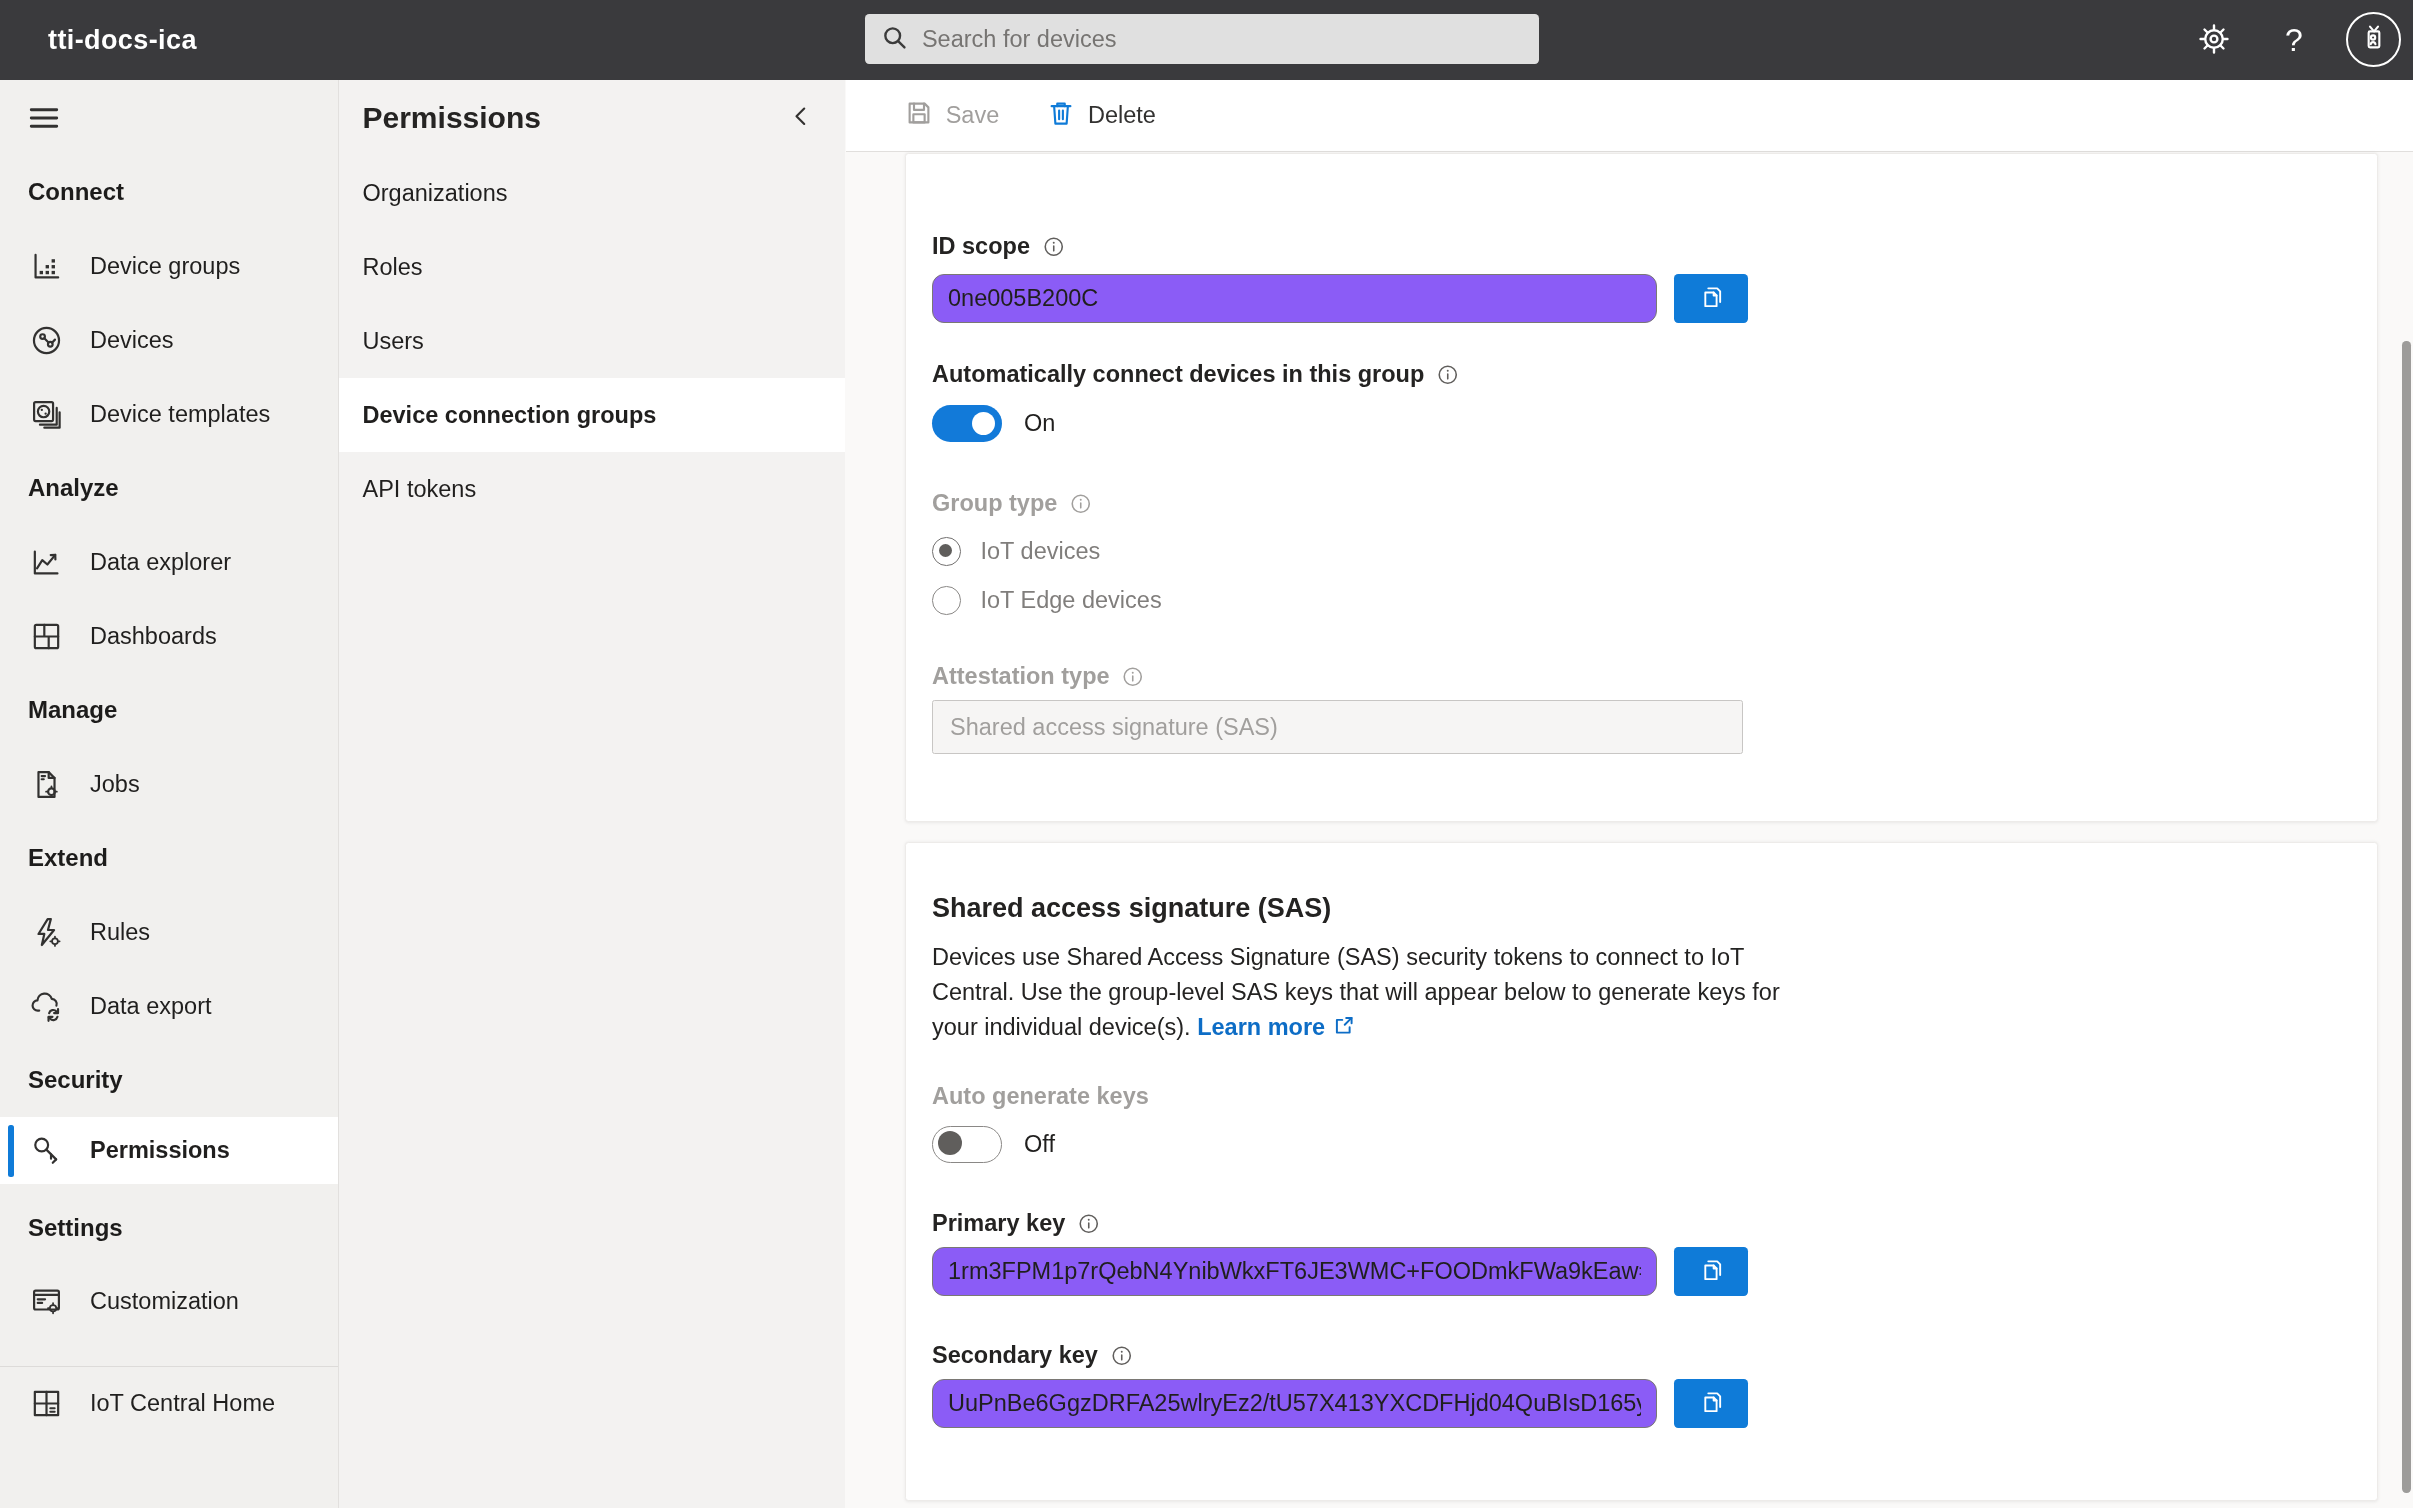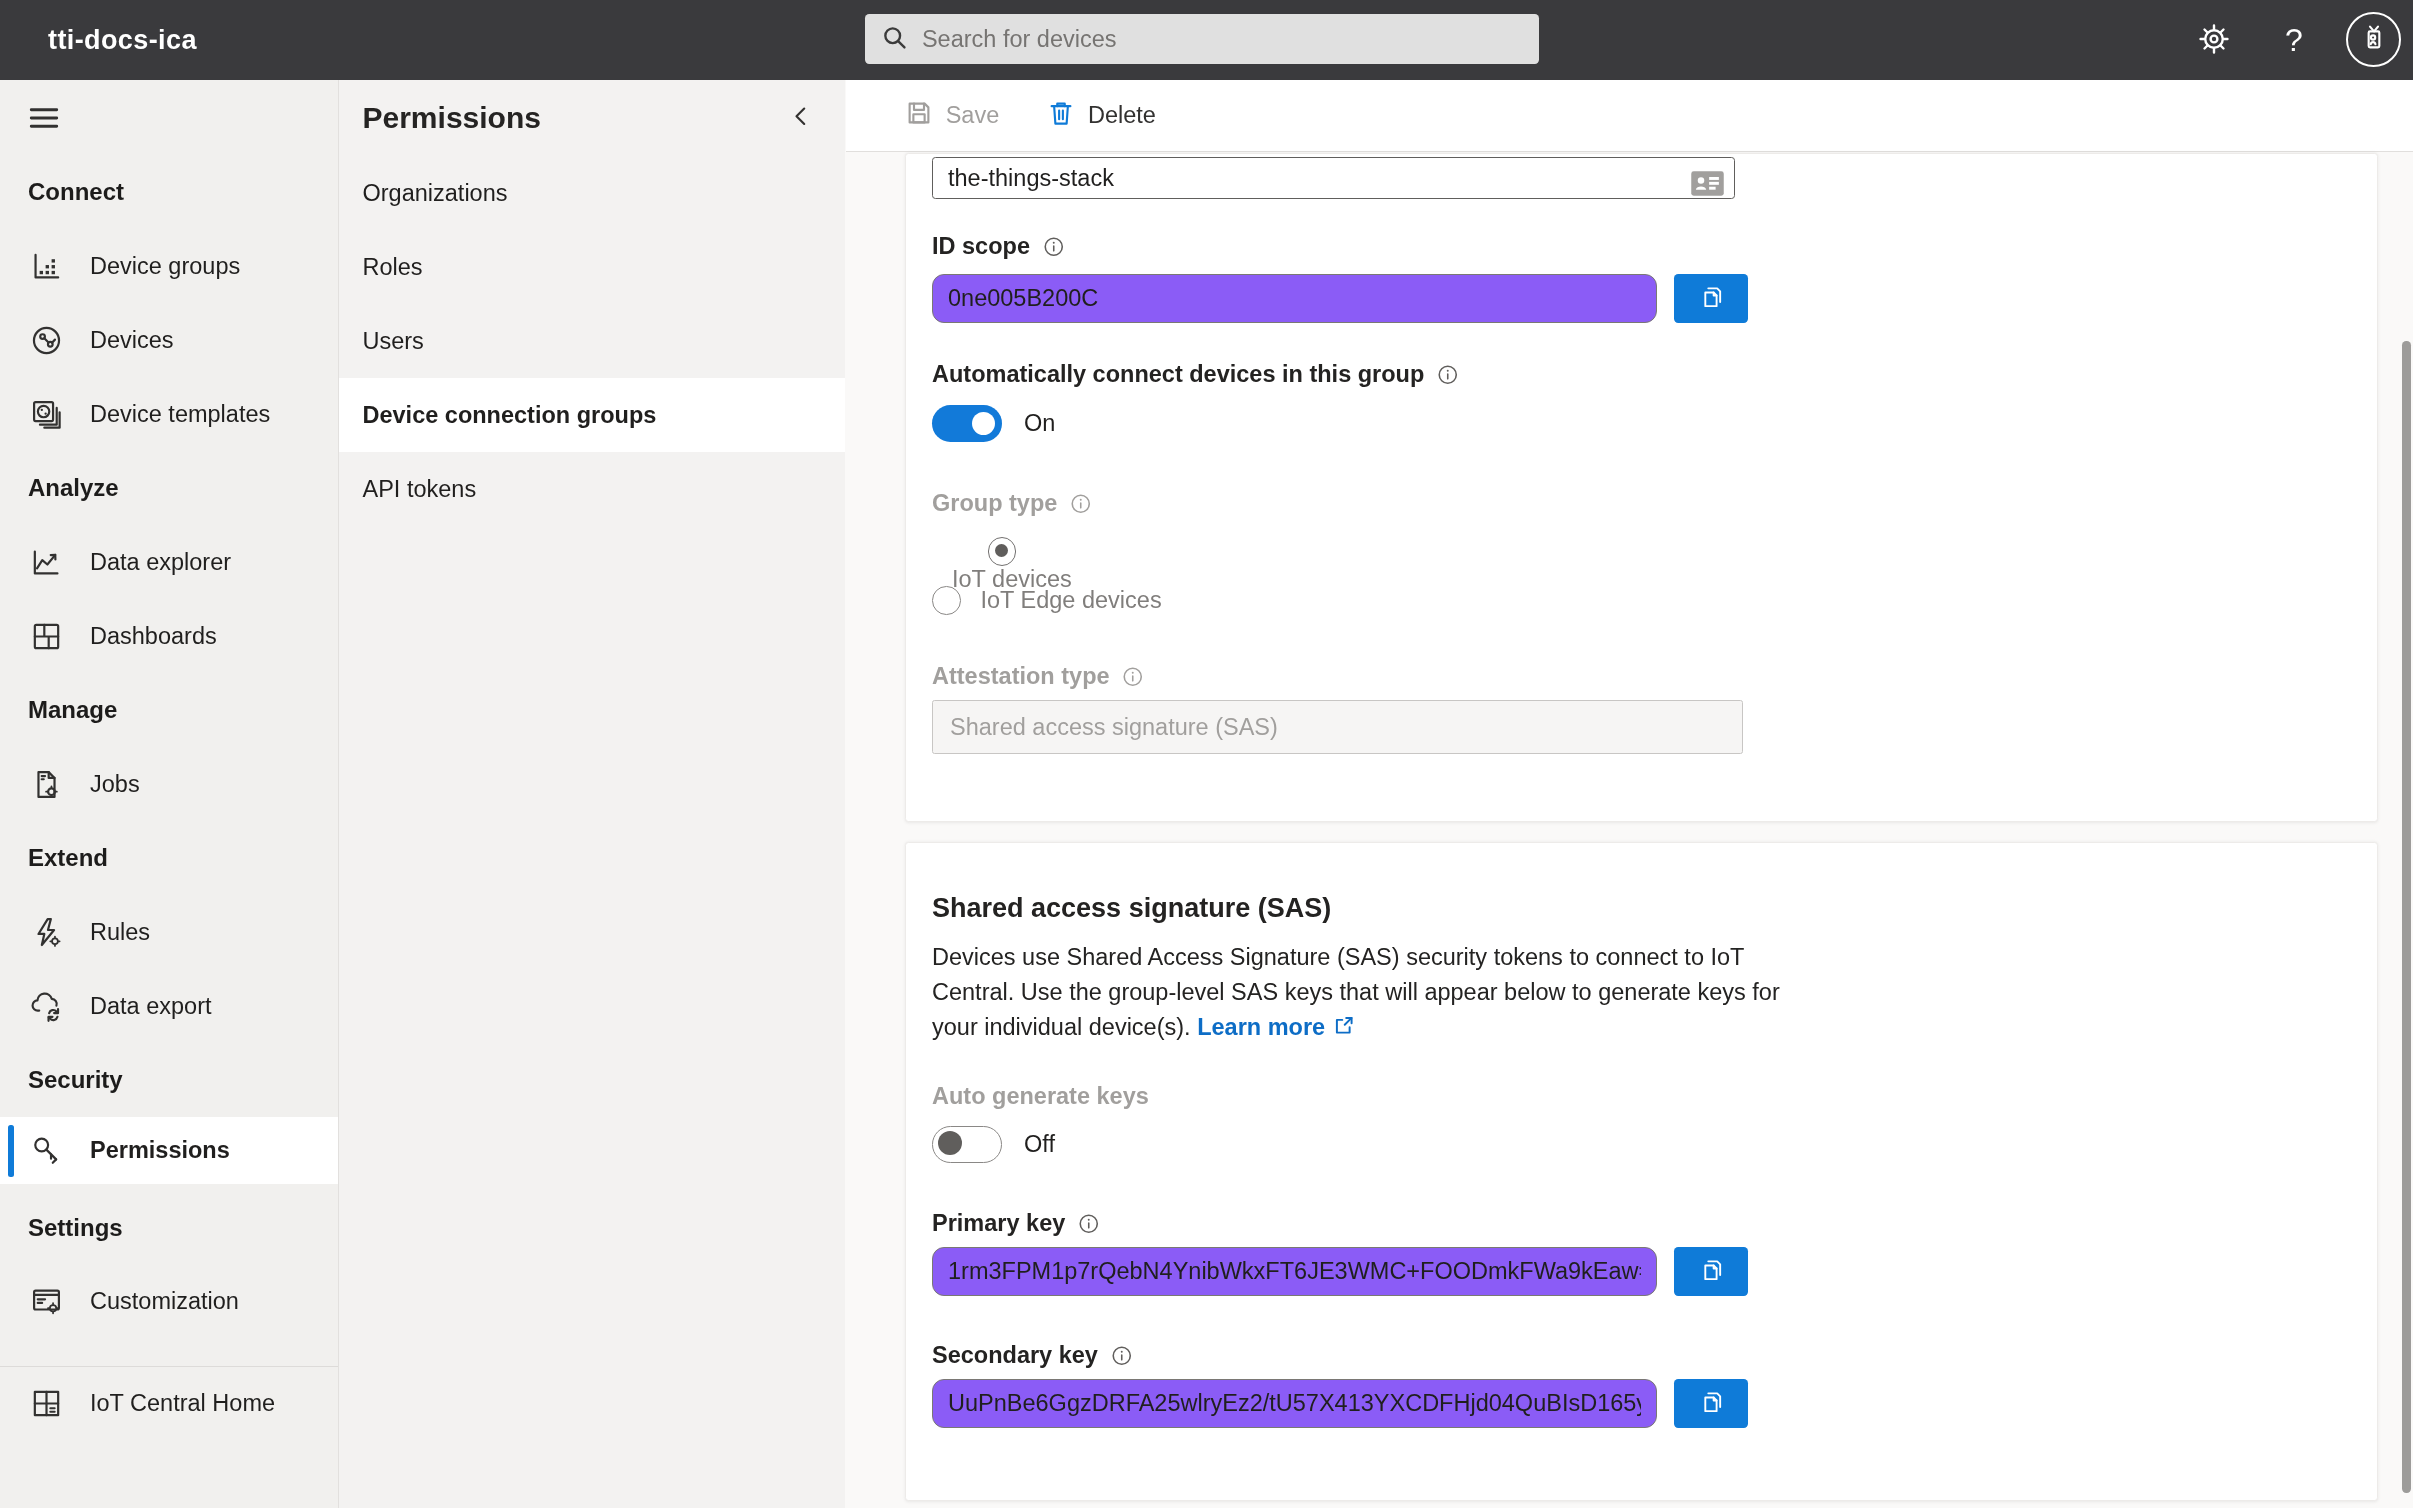--- a/index.html
+++ b/index.html
@@ -312,31 +312,20 @@
               <path d="M4.5 6.5h15"></path>
               <path d="M9 6.5V4.5h6v2"></path>
               <path d="M6.5 6.5l1 14h9l1-14"></path>
               <path d="M10.5 10v7M13.5 10v7"></path>
             </svg></span>
         <span class="tlabel">Delete</span>
       </button>
     </div>
 
     <div class="card card1">
-      <div class="group-input-wrap">
-        <input class="txtinput group-input" readonly="" value="the-things-stack" style="">
-        <span class="cardico"><svg viewBox="0 0 24 24">
-              <rect x="2" y="4.5" width="20" height="15" rx="1.5" fill="#a19f9d"></rect>
-              <circle cx="8" cy="10.2" r="2" fill="#fff"></circle>
-              <path d="M4.8 15.8c.4-2.6 6-2.6 6.4 0z" fill="#fff"></path>
-              <rect x="13" y="8" width="6" height="1.8" fill="#fff"></rect>
-              <rect x="13" y="11" width="6" height="1.8" fill="#fff"></rect>
-              <rect x="13" y="14" width="4" height="1.8" fill="#fff"></rect>
-            </svg></span>
-      </div>
 
       <div class="field-label" style="left:26px; top:79px;">
         <span>ID scope</span>
         <span class="info"><svg viewBox="0 0 24 24">
               <circle cx="12" cy="12" r="8.7"></circle>
               <path d="M12 11.2v5"></path>
               <circle cx="12" cy="7.9" r="1" fill="currentColor" stroke="none"></circle>
             </svg></span>
       </div>
       <div class="inputrow" style="left:26px; top:120px;">
@@ -366,21 +355,21 @@
       </div>
 
       <div class="field-label disabled" style="left:26px; top:336px;">
         <span>Group type</span>
         <span class="info"><svg viewBox="0 0 24 24">
               <circle cx="12" cy="12" r="8.7"></circle>
               <path d="M12 11.2v5"></path>
               <circle cx="12" cy="7.9" r="1" fill="currentColor" stroke="none"></circle>
             </svg></span>
       </div>
-      <div class="radiorow" style="left:26px; top:383px;flex-direction:column;">
+      <div class="radiorow" style="left:26px; top:383px;">
         <div class="radio sel"></div>
         <span class="rlabel">IoT devices</span>
       </div>
       <div class="radiorow" style="left:26px; top:432px;">
         <div class="radio"></div>
         <span class="rlabel">IoT Edge devices</span>
       </div>
 
       <div class="field-label disabled" style="left:26px; top:509px;">
         <span>Attestation type</span>

